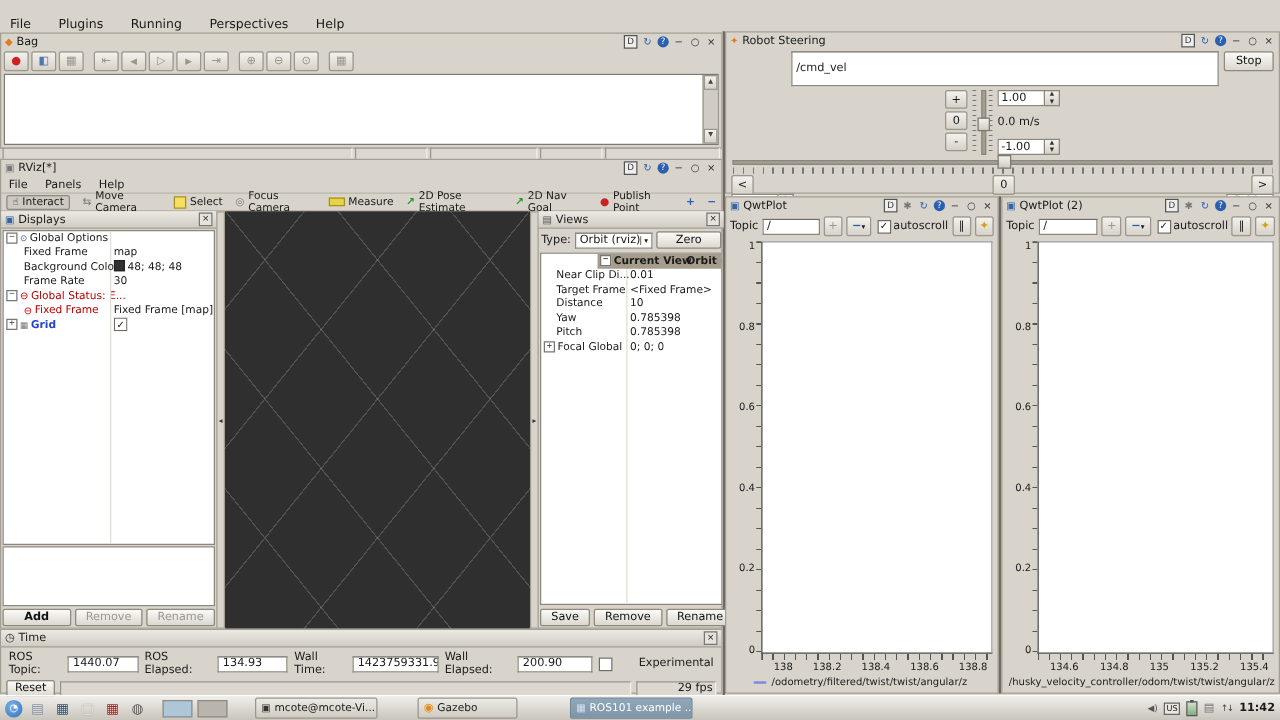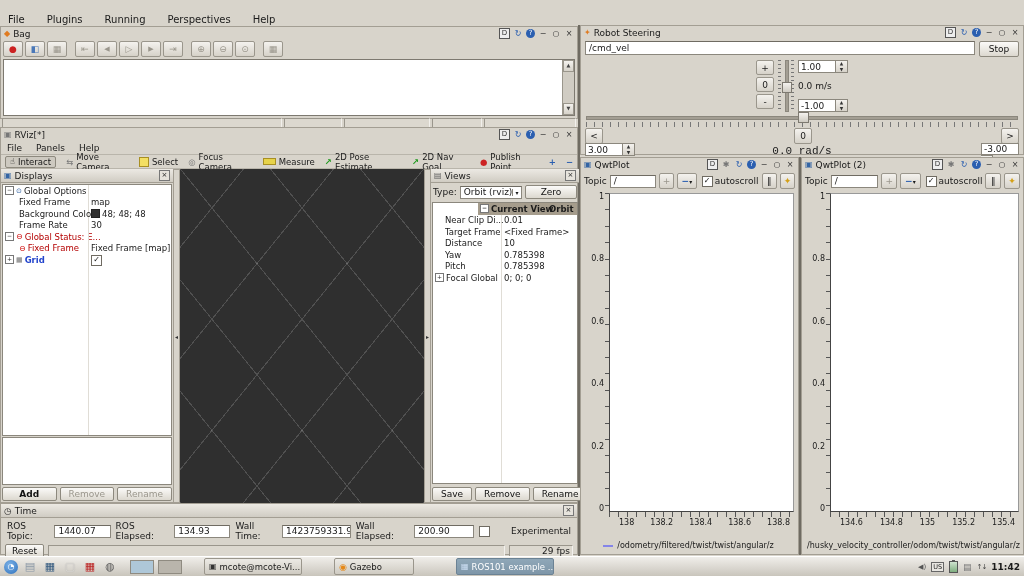--- a/index.html
+++ b/index.html
@@ -59,21 +59,21 @@
       repeating-linear-gradient(-51deg, rgba(200,200,200,0.22) 0 1px, transparent 1px 70px);}
   .vhandle{background:#d8d4cb;display:flex;align-items:center;justify-content:center;font-size:6px;color:#333;border:1px solid #a39e93;box-sizing:border-box;}
   
   .plot-toolbar{display:flex;align-items:center;gap:3px;padding:2px 3px;font-size:9px;}
   .yaxis{display:flex;flex-direction:column;justify-content:space-between;align-items:flex-end;font-size:8px;width:22px;padding-right:1px;box-sizing:border-box;}
   .yaxis span{line-height:7px;transform:translateY(0);}
   .yticks{width:4px;background-image:repeating-linear-gradient(180deg,#555 0 1px,transparent 1px 16.4px);background-position:right top;}
   .canvas{flex:1;background:#fff;border:1px solid #999;border-left:1px solid #444;border-bottom:1px solid #444;}
   .xticks{height:5px;background-image:repeating-linear-gradient(90deg,#555 0 1px,transparent 1px 9px);}
   .xlabels{display:flex;justify-content:space-between;font-size:8px;padding:1px 4px 0 10px;}
-  .legend{display:flex;align-items:center;justify-content:center;gap:4px;font-size:8px;margin-top:14px;}
+  .legend{display:flex;align-items:center;justify-content:center;gap:4px;font-size:8px;margin-top:3px;}
   .dash{width:10px;height:2px;background:#8585e8;}
   
   .vslider{display:flex;align-items:stretch;gap:1px;}
   .vtickcol{width:3px;background-image:repeating-linear-gradient(180deg,#777 0 1px,transparent 1px 4px);}
   .vtrack{width:8px;position:relative;}
   .vtrack::before{content:"";position:absolute;left:3px;top:0;bottom:0;width:2px;background:#a39e93;border:1px solid #8b877d;}
   .vhandleb{position:absolute;left:0;top:22px;width:8px;height:9px;background:linear-gradient(#f4f2ee,#cfcbc2);border:1px solid #7d7970;}
   .htrack{position:relative;height:9px;}
   .htrack::before{content:"";position:absolute;left:2px;right:2px;top:4px;height:2px;background:#a39e93;border:1px solid #8b877d;}
   .hhandle{position:absolute;top:0;width:9px;height:9px;background:linear-gradient(#f4f2ee,#cfcbc2);border:1px solid #7d7970;}
@@ -393,21 +393,21 @@
       <span class="dock-btns">
         <span class="boxD">D</span>
         <span class="wbtn blue">↻</span>
         <span class="helpc">?</span>
         <span class="wbtn">−</span>
         <span class="wbtn">○</span>
         <span class="wbtn">×</span>
       </span>
     </div>
     <div style="display:flex;gap:4px;padding:2px 4px;">
-      <span class="field" style="flex:1;height:14px;">/cmd_vel</span>
+      <span class="field" style="flex:1;height:28px;margin-left:48px;">/cmd_vel</span>
       <span class="btn" style="width:38px;height:14px;padding:0;">Stop</span>
     </div>
     <div style="display:flex;justify-content:center;gap:4px;height:52px;margin-top:1px;">
       <span style="display:flex;flex-direction:column;gap:2px;">
         <span class="tbtn" style="width:16px;height:13px;">+</span>
         <span class="tbtn" style="width:16px;height:13px;">0</span>
         <span class="tbtn" style="width:16px;height:13px;">-</span>
       </span>
       <span class="vslider">
         <span class="vtickcol"></span>

